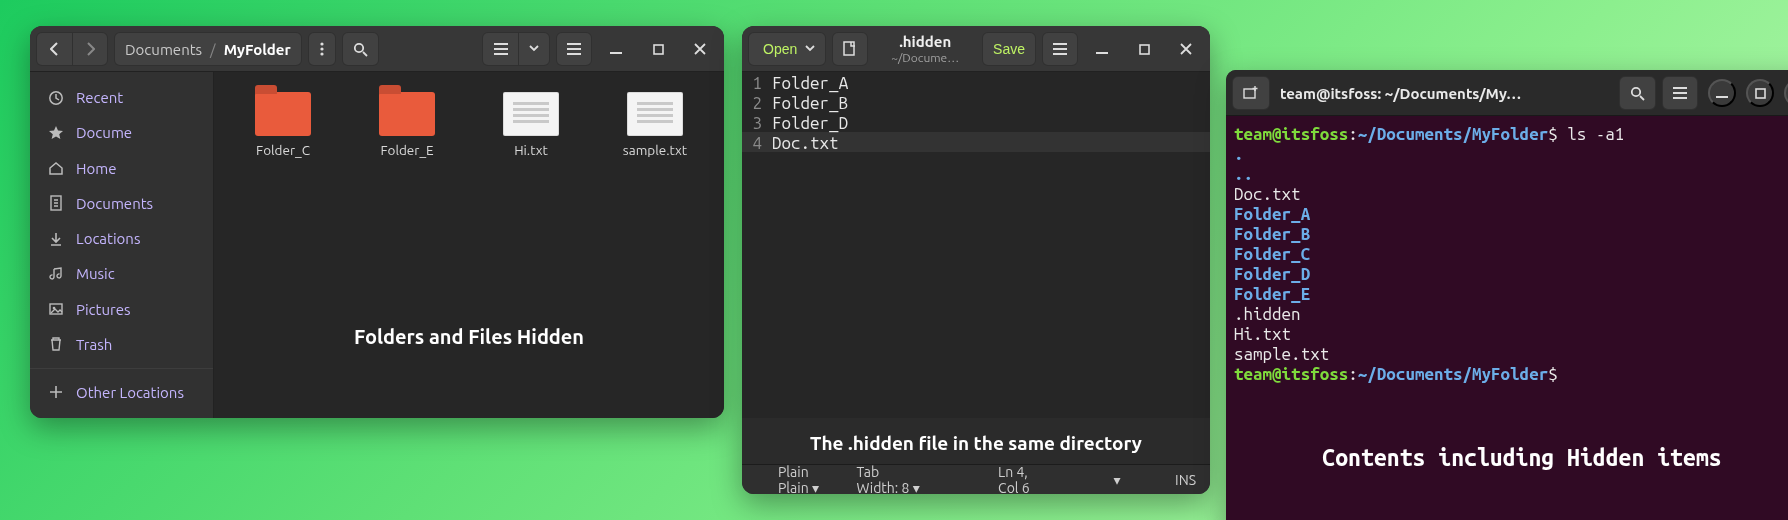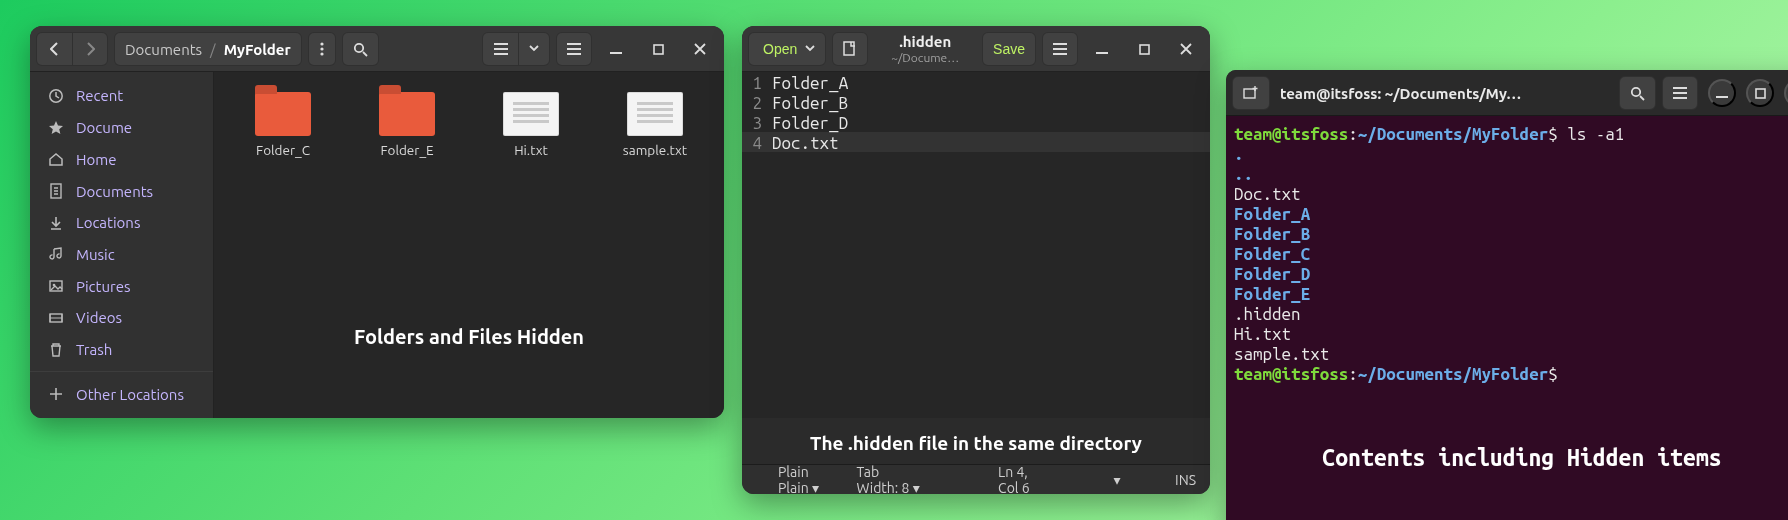--- a/index.html
+++ b/index.html
@@ -263,29 +263,20 @@
               <rect x="2" y="3" width="12" height="10" fill="none" stroke="#bbb" stroke-width="1.4"></rect>
               <circle cx="6" cy="7" r="1.3" fill="#bbb"></circle>
               <path d="M3 12l4-4 3 3 2-2 2 2" fill="none" stroke="#bbb" stroke-width="1.3"></path>
             </svg>
           </span>
           <span>Pictures</span>
         </div>
         <div class="item">
           <span class="ic">
             <svg width="16" height="16" viewBox="0 0 16 16">
-              <rect x="2" y="4" width="12" height="8" fill="none" stroke="#bbb" stroke-width="1.4"></rect>
-              <path d="M2 4v8M14 4v8M2 8h12" stroke="#bbb" stroke-width="1"></path>
-            </svg>
-          </span>
-          <span>Videos</span>
-        </div>
-        <div class="item">
-          <span class="ic">
-            <svg width="16" height="16" viewBox="0 0 16 16">
               <path d="M3 4h10M5 4V2h6v2M4 4l1 10h6l1-10" fill="none" stroke="#bbb" stroke-width="1.4"></path>
             </svg>
           </span>
           <span>Trash</span>
         </div>
         <div class="sep"></div>
         <div class="item">
           <span class="ic">
             <svg width="14" height="14" viewBox="0 0 14 14">
               <path d="M7 1v12M1 7h12" stroke="#bbb" stroke-width="1.6"></path>

